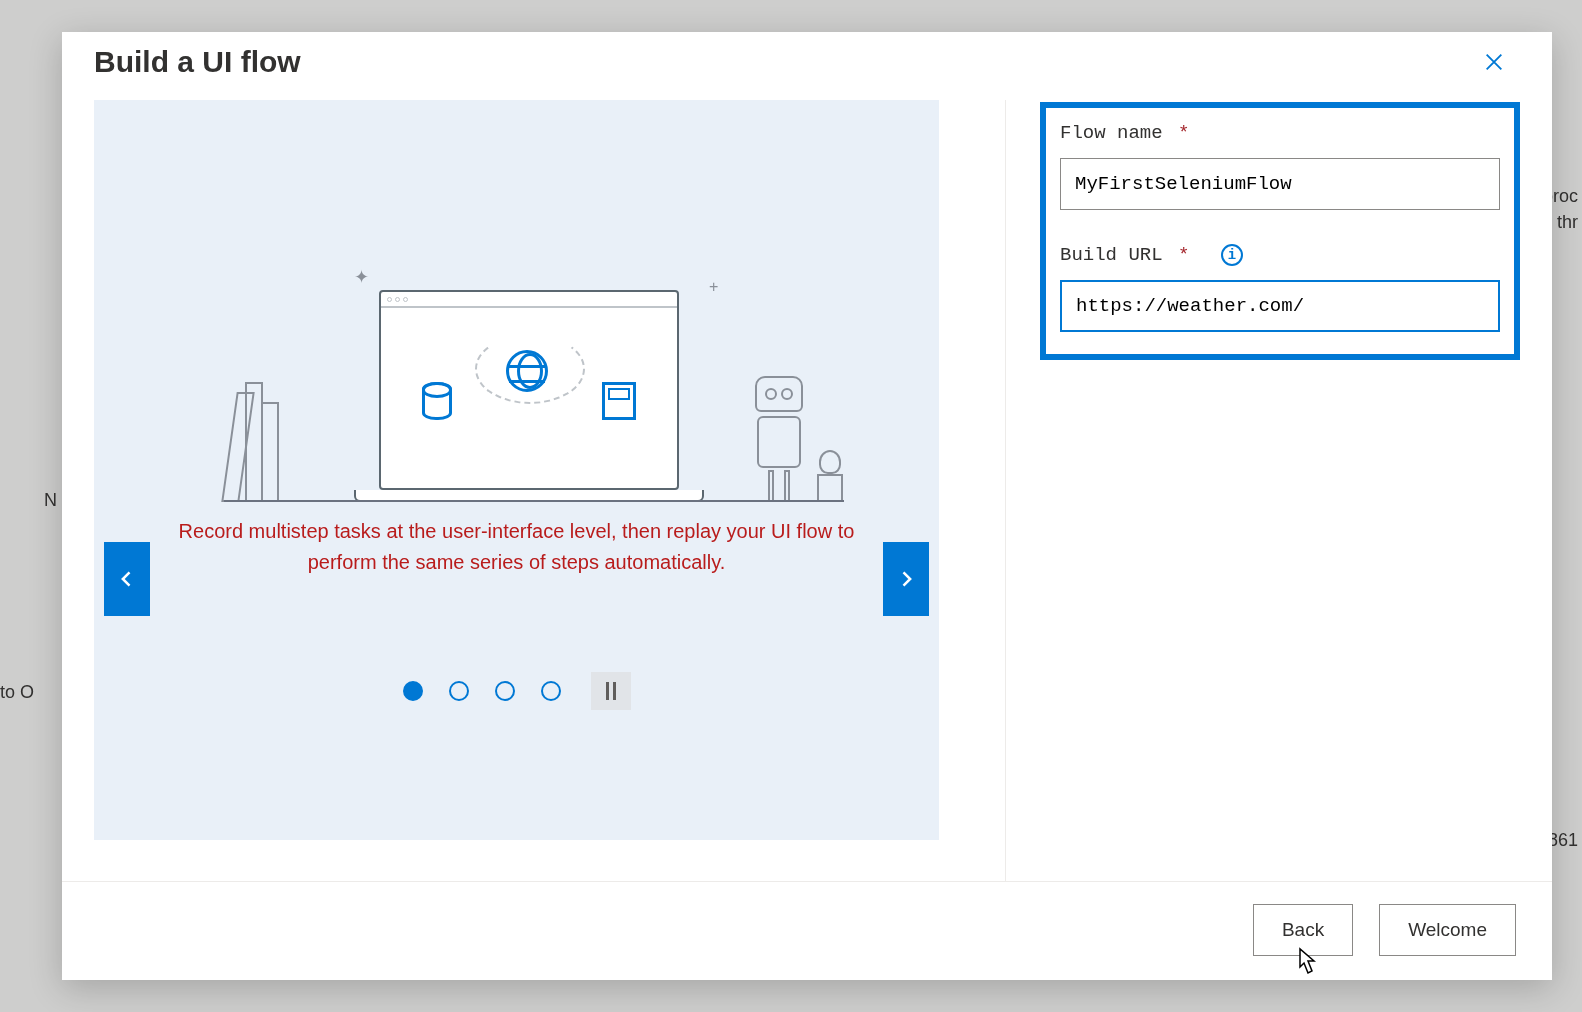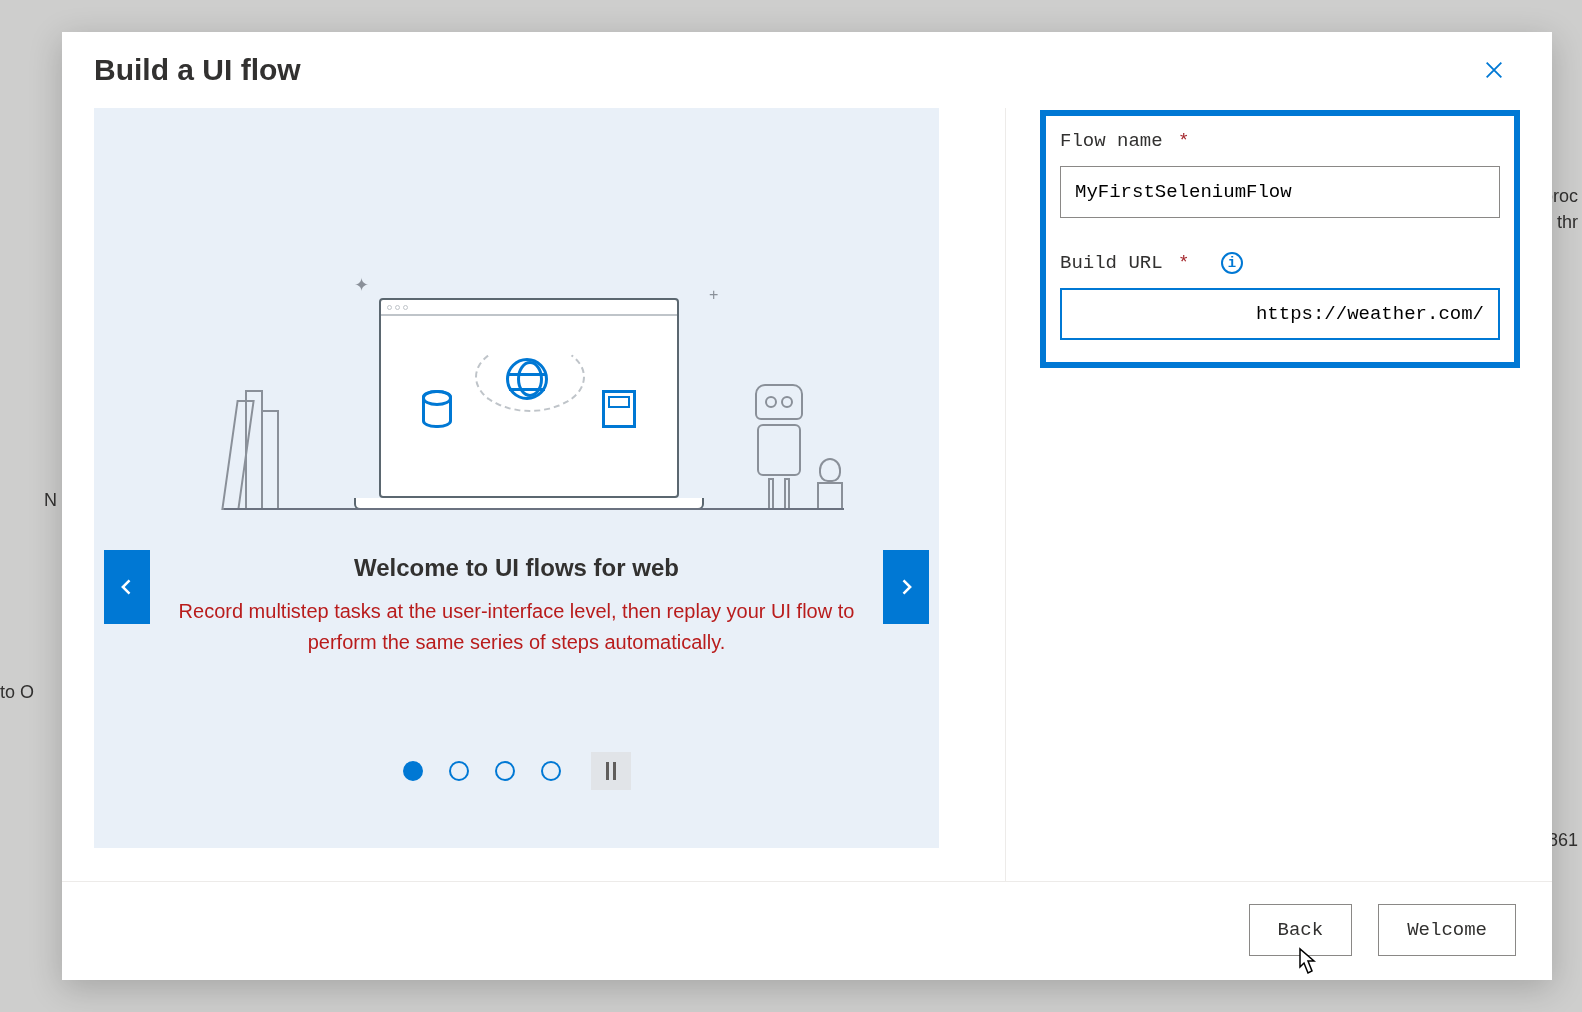--- a/index.html
+++ b/index.html
@@ -29,21 +29,21 @@
       height: 948px;
       background: #fff;
       box-shadow: 0 8px 32px rgba(0,0,0,0.2);
       display: flex;
       flex-direction: column;
     }
     .modal-header {
       display: flex;
       align-items: center;
       justify-content: space-between;
-      padding: 20px 40px 20px 32px;
+      padding: 12px 40px 20px 32px;
     }
     .modal-title {
       font-size: 30px;
       font-weight: 600;
       color: #323130;
     }
     .close-btn {
       width: 36px; height: 36px;
       display: flex; align-items: center; justify-content: center;
       cursor: pointer;
@@ -160,39 +160,38 @@
       height: 52px;
       border: 1px solid #8a8886;
       padding: 0 14px;
       font-size: 19px;
       font-family: inherit;
       margin-top: 14px;
       outline: none;
     }
     .text-input.focused {
       border: 2px solid #0078d4;
-      text-align: right;
     }
     .field-group { margin-bottom: 34px; font-family: Liberation Mono, monospace; }
     .modal-footer {
       border-top: 1px solid #edebe9;
       display: flex;
       justify-content: flex-end;
       align-items: center;
       gap: 26px;
       padding: 22px 36px 24px 0;
     }
     .btn {
       height: 52px;
       padding: 0 28px;
       border: 1px solid #8a8886;
       background: #fff;
       font-size: 19px;
       color: #323130;
-      font-family: Liberation Mono, monospace;
+      font-family: Liberation Sans, sans-serif;
       cursor: pointer;
     }
     .btn-primary {
       background: #0078d4;
       color: #fff;
       border-color: #0078d4;
       font-weight: 500;
     }
     .launch-highlight {
       border: 6px solid #0078d4;
@@ -435,21 +434,20 @@
         <svg viewBox="0 0 24 24" fill="none" stroke="currentColor" stroke-width="3">
             <path d="M15 4 L7 12 L15 20"></path>
           </svg>
       </div>
       <div class="nav-arrow next">
         <svg viewBox="0 0 24 24" fill="none" stroke="currentColor" stroke-width="3">
             <path d="M9 4 L17 12 L9 20"></path>
           </svg>
       </div>
 
-      <div class="carousel-title">Welcome to UI flows for web</div>
       <div class="carousel-desc">Record multistep tasks at the user-interface level, then replay your UI flow to perform the same series of steps automatically.</div>
 
       <div class="dots">
         <div class="dot active"></div>
         <div class="dot"></div>
         <div class="dot"></div>
         <div class="dot"></div>
         <div class="pause-btn">
           <div class="bar"></div>
           <div class="bar"></div>

